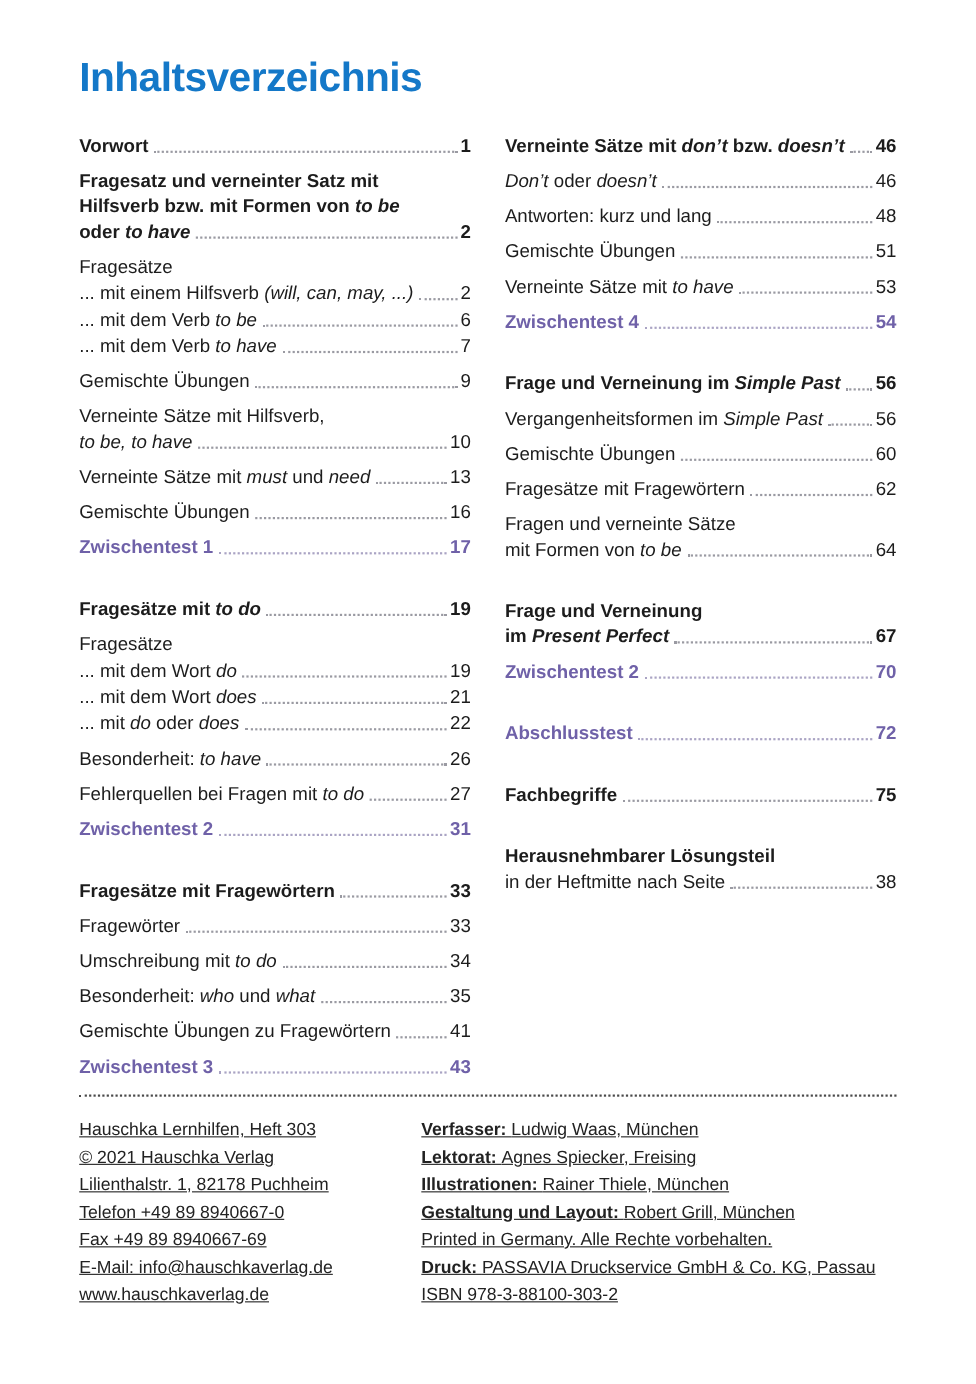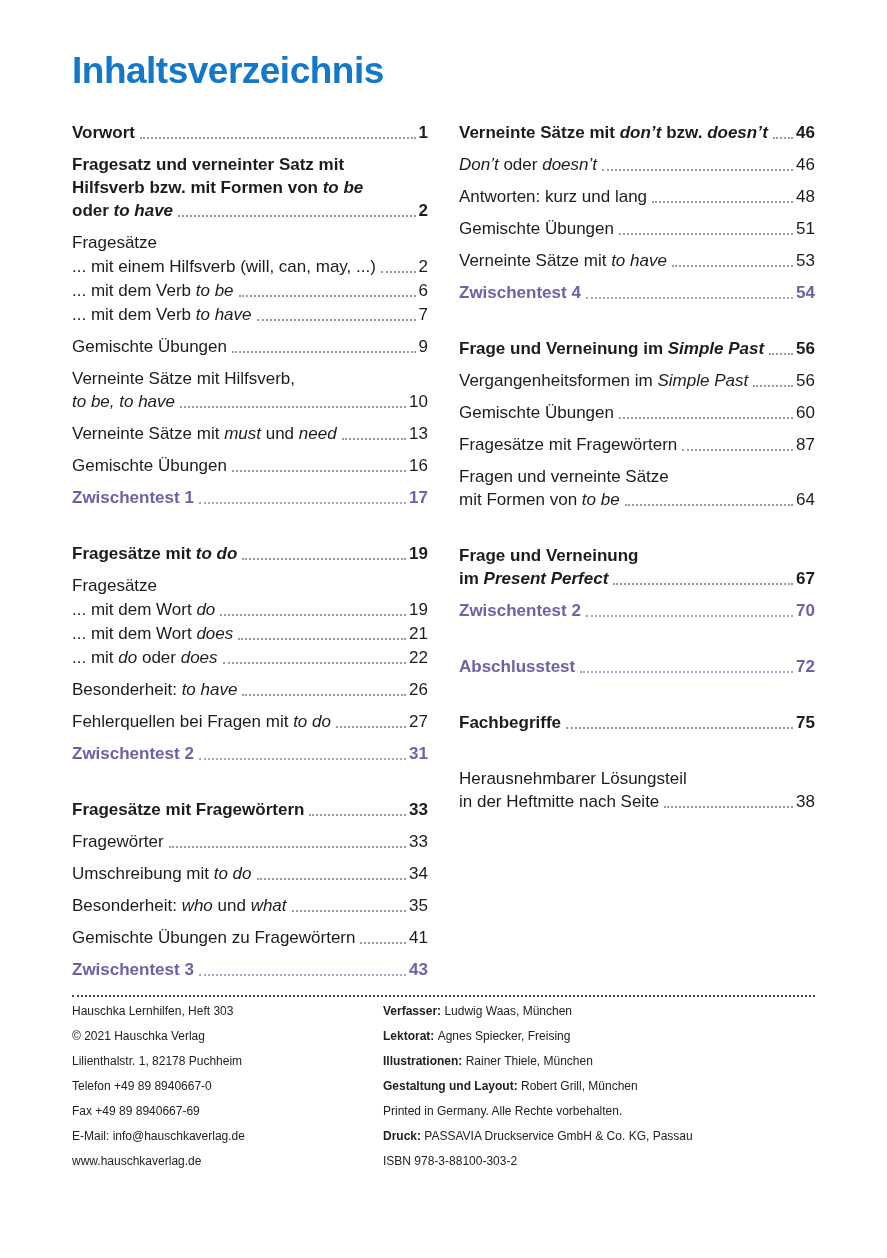--- a/index.html
+++ b/index.html
@@ -51,24 +51,25 @@
   }
   .toc-entry.test .leader{border-bottom-color:#aaa4c4;}
   .pg{flex:0 0 auto;}
   .divider{
     border:0;
     border-top:2px dotted #4a4a4a;
     margin:14px 0 0 0;
   }
   .footer{
     display:flex;
-    margin-top:2px;
-    font-size:12px;
+    margin-top:18px;
+    font-size:16px;
     line-height:25px;
     color:#222;
+    text-decoration:underline;
   }
   .f-left{width:311px;flex:0 0 auto;}
   .f-right{flex:1 1 auto;min-width:0;}
   .f-line{white-space:nowrap;}
   .f-line .b{font-weight:700;}
 </style>
 </head>
 <body>
 
 <div class="page">
@@ -96,21 +97,21 @@
             <span class="pg">2</span>
           </div>
         </div>
         <div class="toc-entry label">
           <div class="toc-line">
             <span class="txt"><span>Fragesätze</span></span>
           </div>
         </div>
         <div class="toc-entry subitem">
           <div class="toc-line">
-            <span class="txt"><span>... mit einem Hilfsverb </span><span style=" text-align: center;">(will, can, may, ...)</span></span>
+            <span class="txt"><span>... mit einem Hilfsverb </span><span style="font-style: italic; text-align: center;">(will, can, may, ...)</span></span>
             <span class="leader"></span>
             <span class="pg">2</span>
           </div>
         </div>
         <div class="toc-entry subitem">
           <div class="toc-line">
             <span class="txt"><span>... mit dem Verb </span><span style="font-style: italic;">to be</span></span>
             <span class="leader"></span>
             <span class="pg">6</span>
           </div>
@@ -318,21 +319,21 @@
           <div class="toc-line">
             <span class="txt"><span>Gemischte Übungen</span></span>
             <span class="leader"></span>
             <span class="pg">60</span>
           </div>
         </div>
         <div class="toc-entry item">
           <div class="toc-line">
             <span class="txt"><span>Fragesätze mit Fragewörtern</span></span>
             <span class="leader"></span>
-            <span class="pg">87</span>
+            <span class="pg">62</span>
           </div>
         </div>
         <div class="toc-entry item">
           <div class="toc-line">
             <span class="txt"><span>Fragen und verneinte Sätze</span></span>
           </div>
           <div class="toc-line">
             <span class="txt"><span>mit Formen von </span><span style="font-style: italic;">to be</span></span>
             <span class="leader"></span>
             <span class="pg">64</span>
@@ -364,21 +365,21 @@
         </div>
         <div class="toc-entry chapter gap">
           <div class="toc-line">
             <span class="txt"><span>Fachbegriffe</span></span>
             <span class="leader"></span>
             <span class="pg">75</span>
           </div>
         </div>
         <div class="toc-entry item gap">
           <div class="toc-line">
-            <span class="txt"><span style="font-weight: 400;">Herausnehmbarer Lösungsteil</span></span>
+            <span class="txt"><span style="font-weight: 700;">Herausnehmbarer Lösungsteil</span></span>
           </div>
           <div class="toc-line">
             <span class="txt"><span>in der Heftmitte nach Seite</span></span>
             <span class="leader"></span>
             <span class="pg">38</span>
           </div>
         </div>
       </div>
   </div>
 

